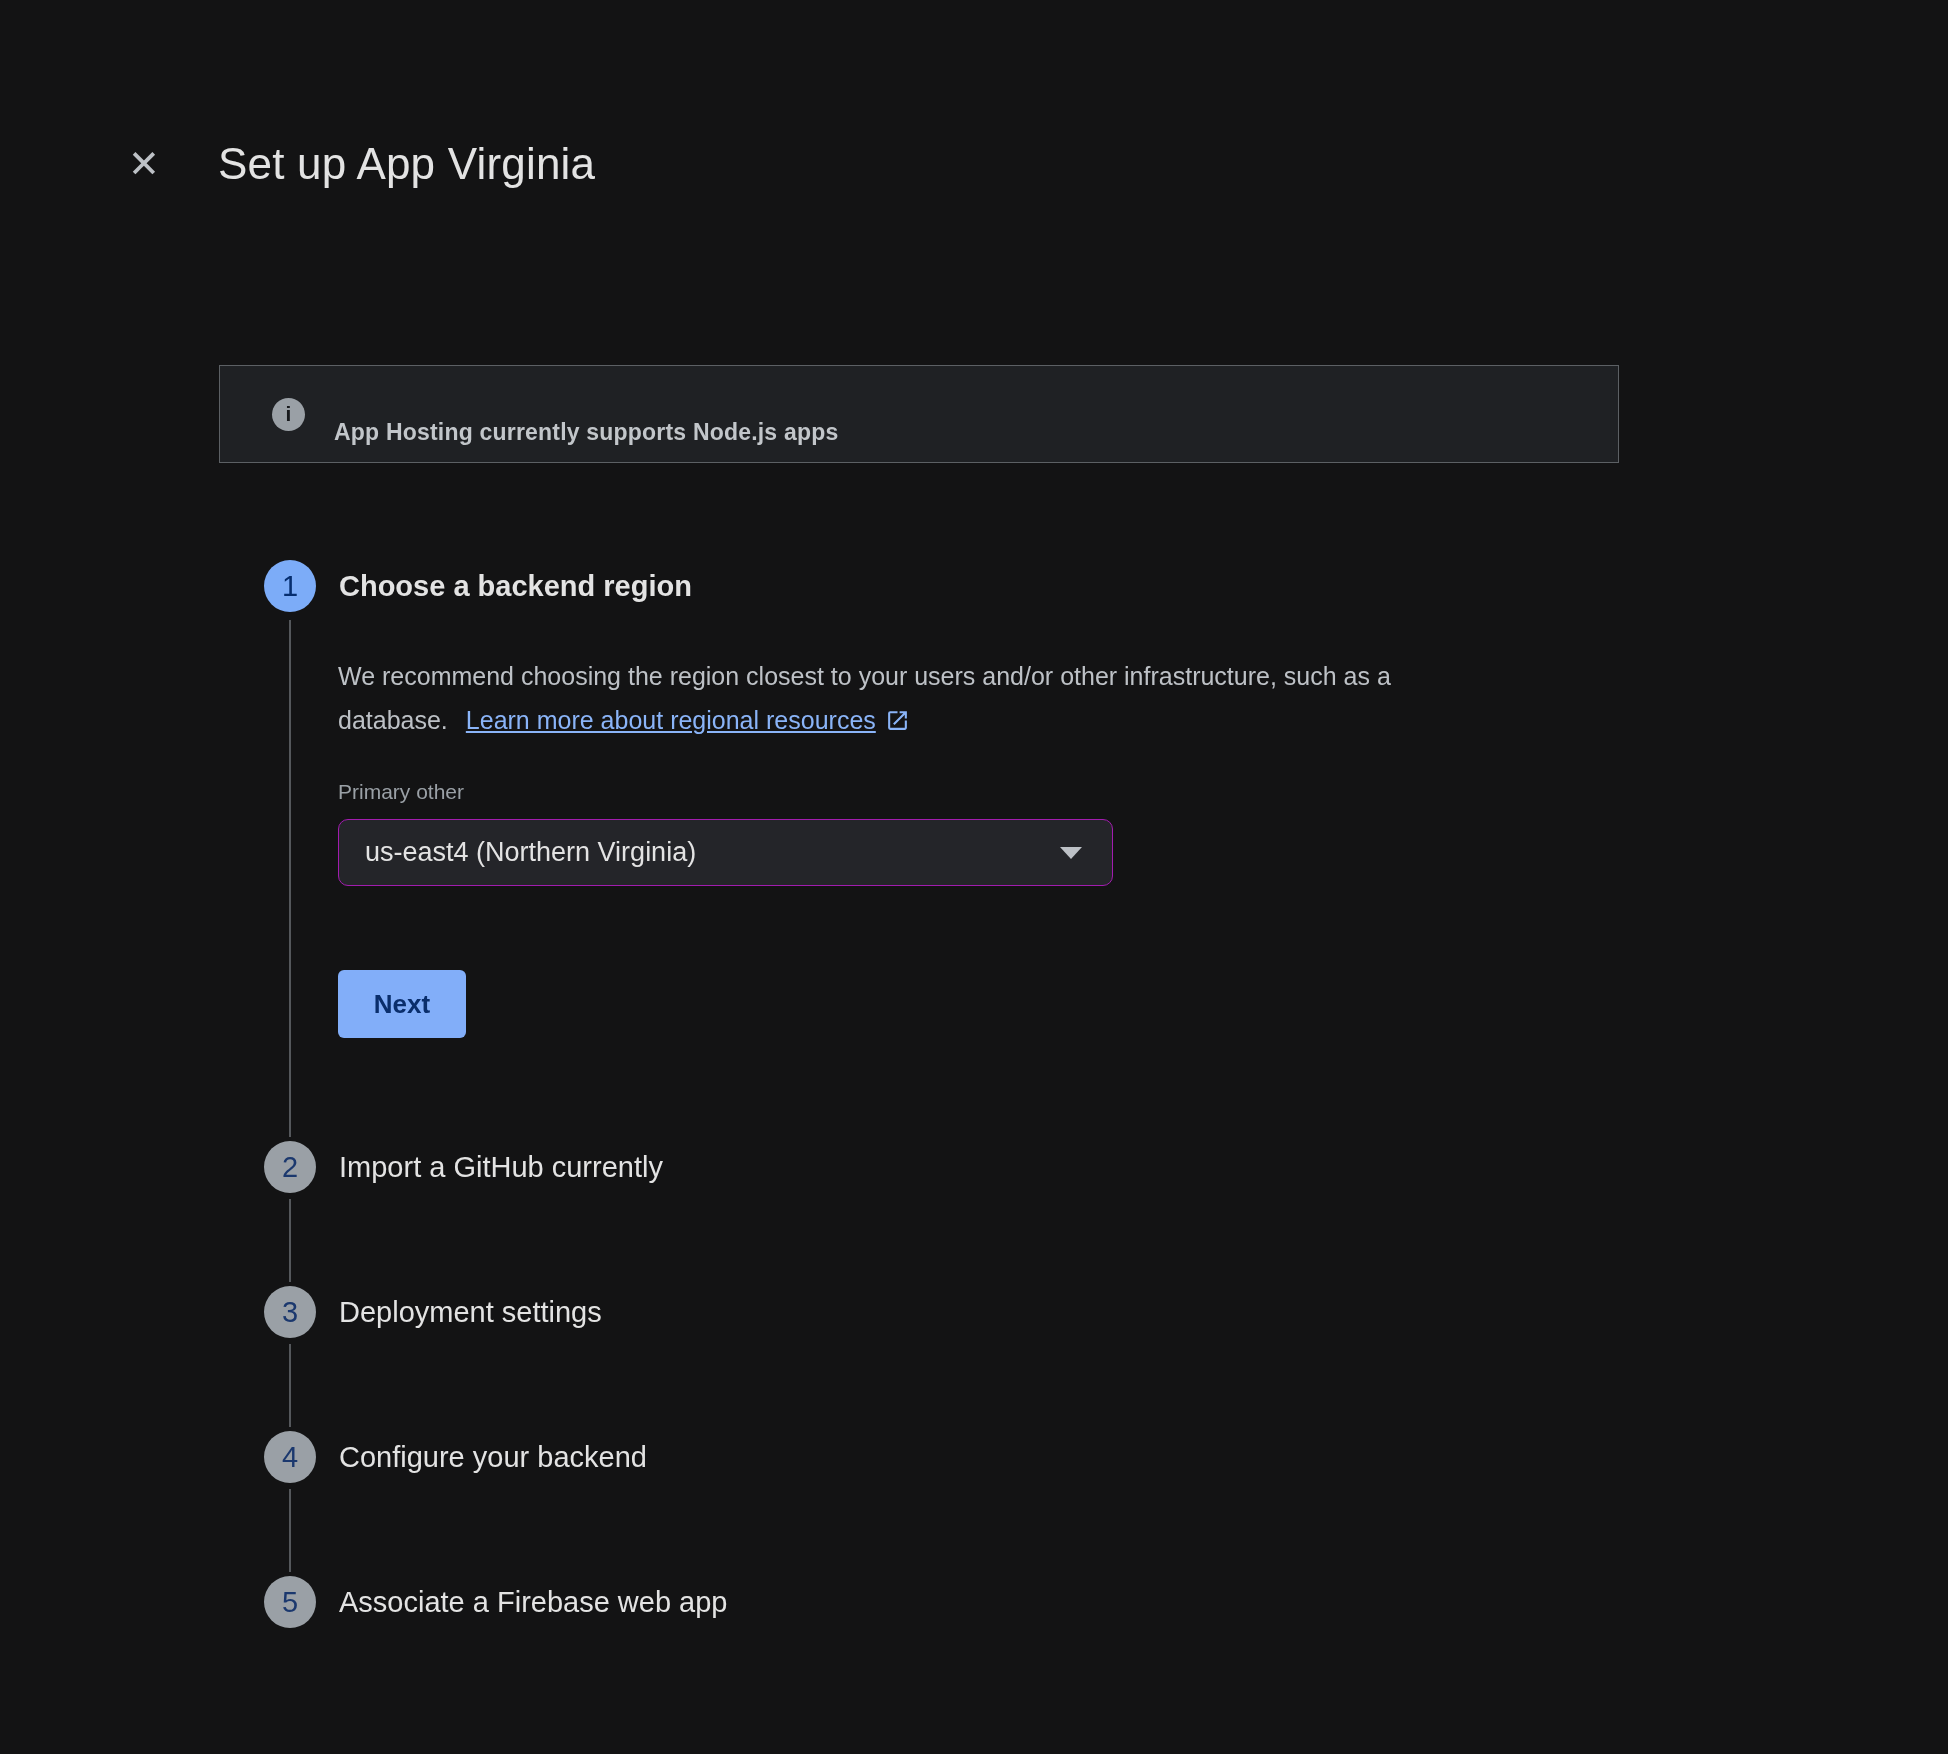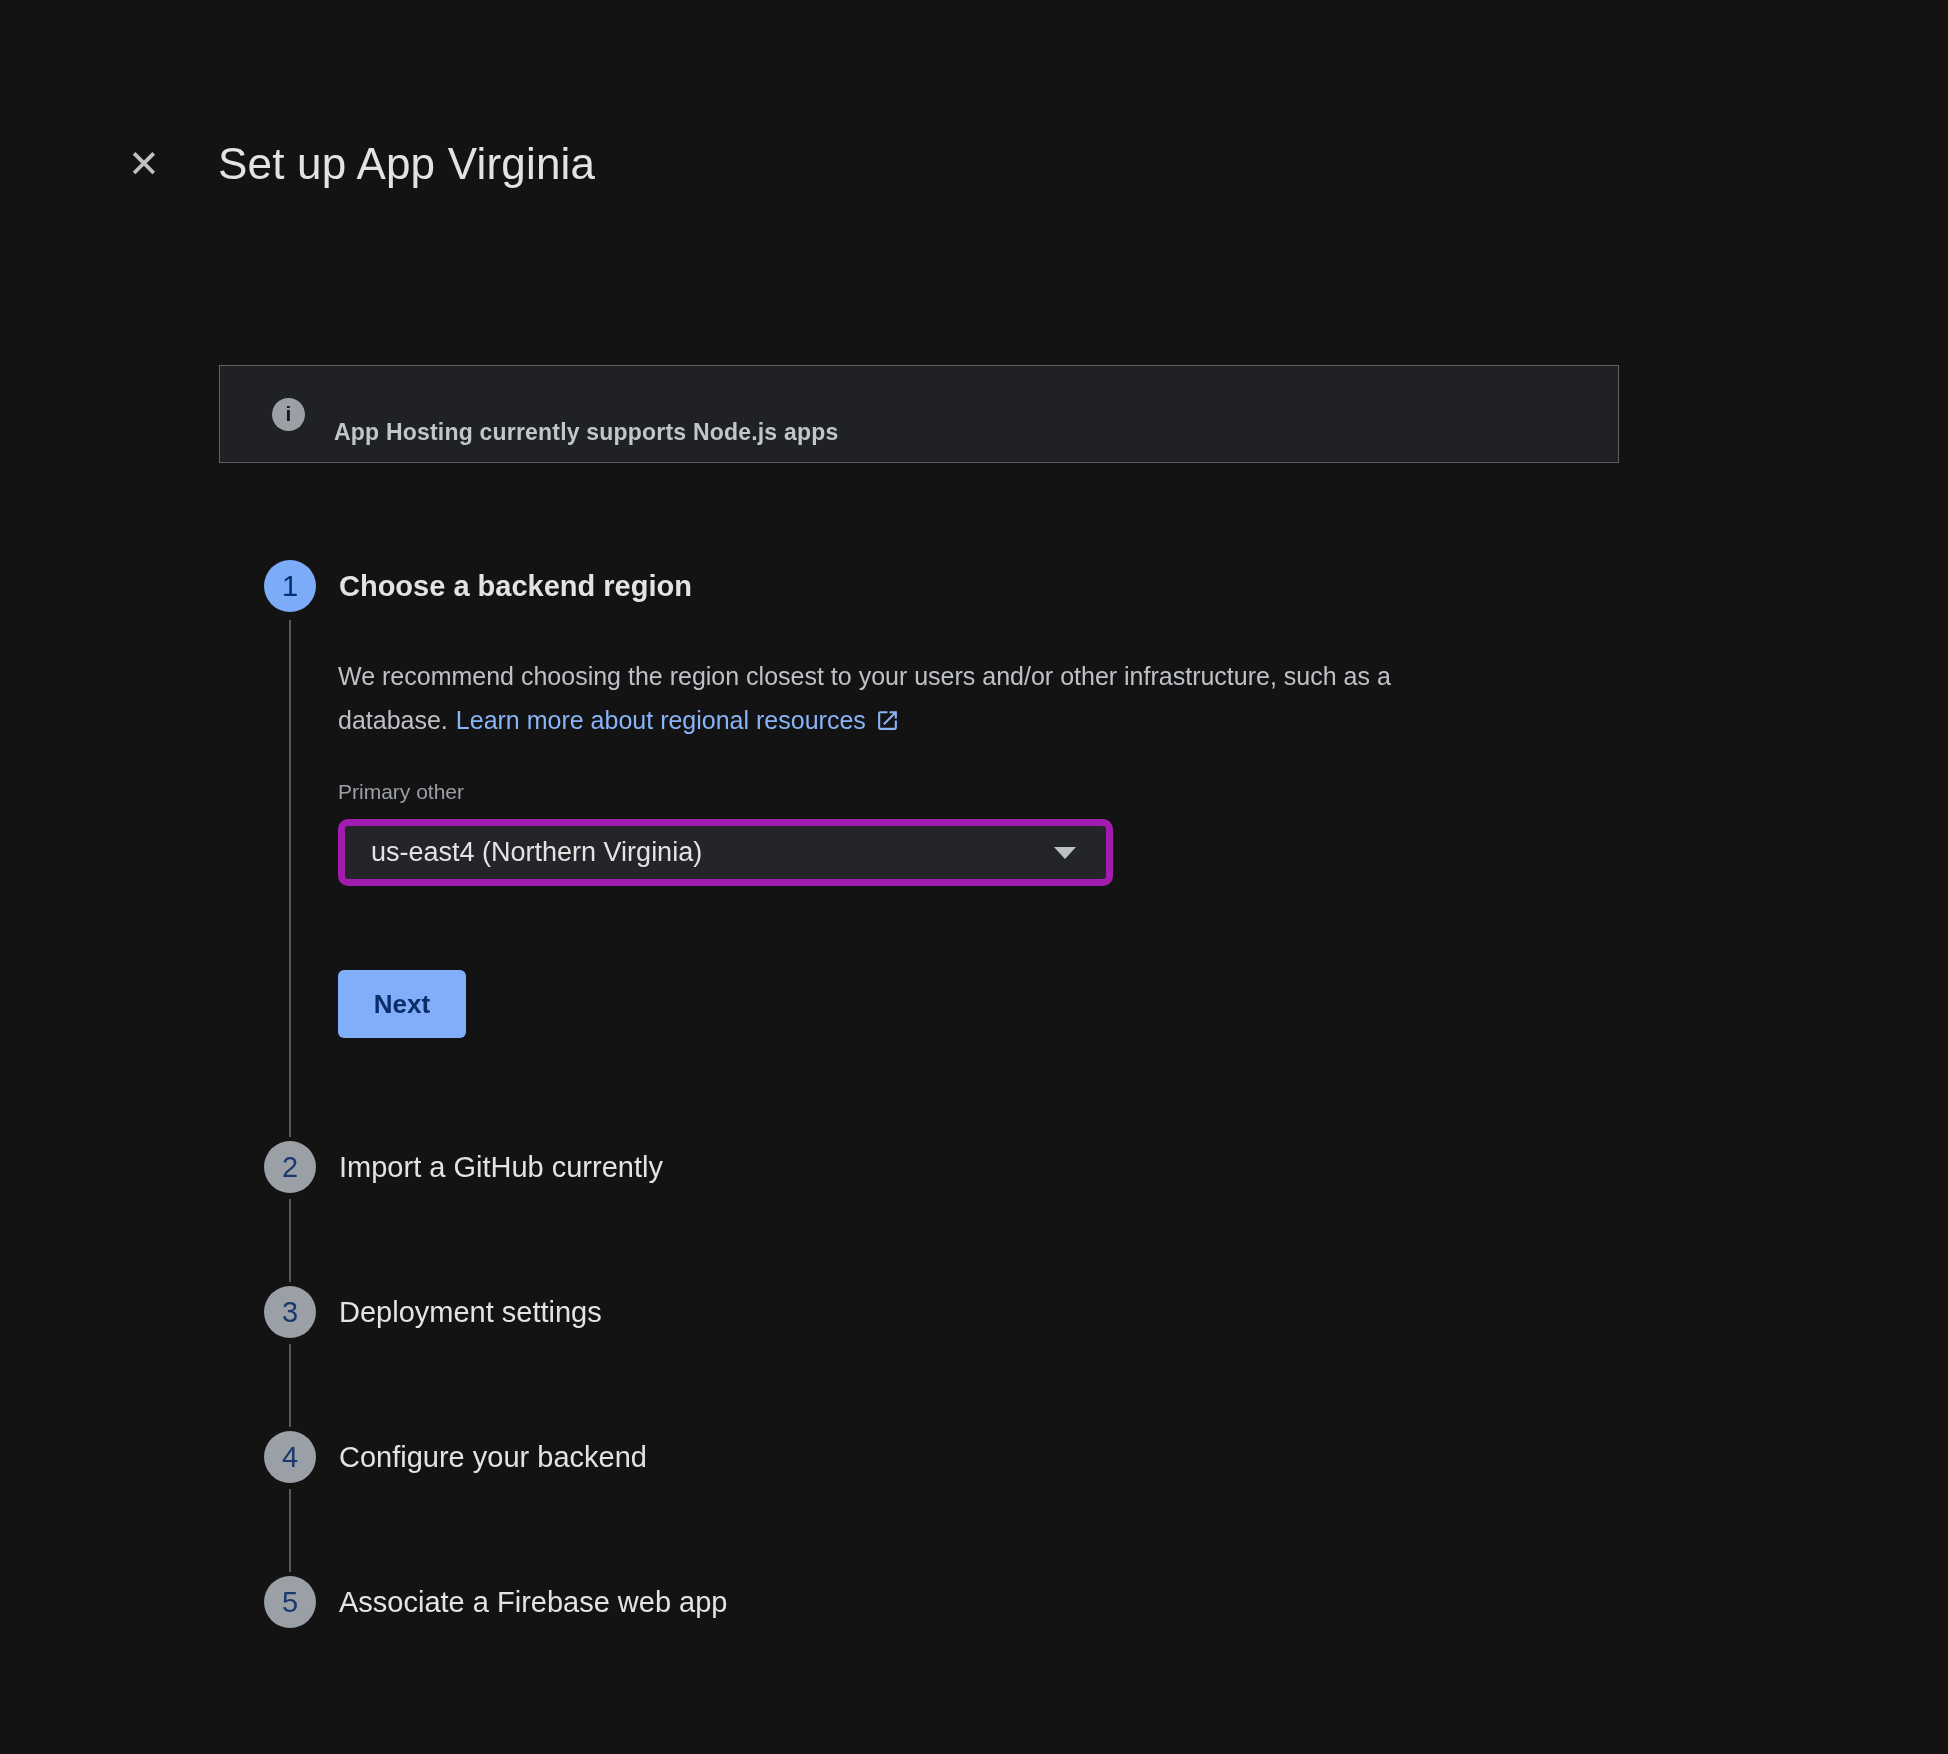--- a/index.html
+++ b/index.html
@@ -64,28 +64,28 @@
     font-size:29px;background:#9aa0a6;color:#1b386e;z-index:2;
   }
   .circle.active{background:#7cacf8;color:#062e6f;}
   .slabel{margin-left:23px;font-size:29px;color:#e3e3e3;white-space:nowrap;}
   .slabel.heavy{font-weight:600;}
 
   
   .content{position:absolute;left:338px;top:654px;width:1250px;}
   .desc{margin:0;font-size:25px;line-height:44px;color:#bdc1c6;}
   .link{
-    color:#8ab4f8;cursor:pointer;
-    margin-left:8px;white-space:nowrap;
+    color:#8ab4f8;text-decoration:underline;cursor:pointer;
+    margin-left:18px;white-space:nowrap;
   }
   .ext-ic{vertical-align:-4px;margin-left:9px;}
   .flabel{margin-top:35px;font-size:21px;line-height:29px;color:#9aa0a6;}
   .select{
     margin-top:13px;width:775px;height:67px;box-sizing:border-box;
-    background:#242529;border:7px solid #a21caf;border-radius:10px;
+    background:#242529;border:1px solid #a21caf;border-radius:10px;
     display:flex;align-items:center;justify-content:space-between;
     padding:0 30px 0 26px;cursor:pointer;
   }
   .sval{font-size:27px;color:#e3e3e3;}
   .caret{
     width:0;height:0;flex:0 0 auto;
     border-left:11px solid transparent;border-right:11px solid transparent;
     border-top:12px solid #bdc1c6;
   }
   .next{

